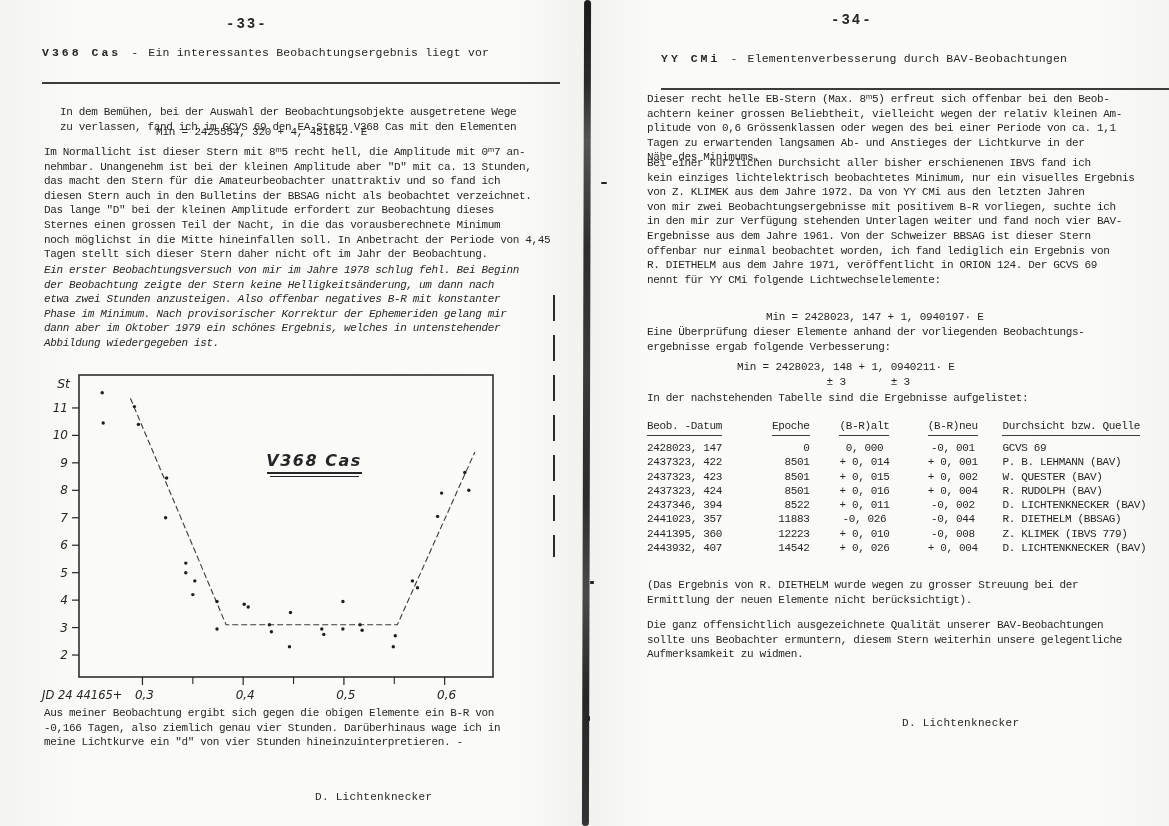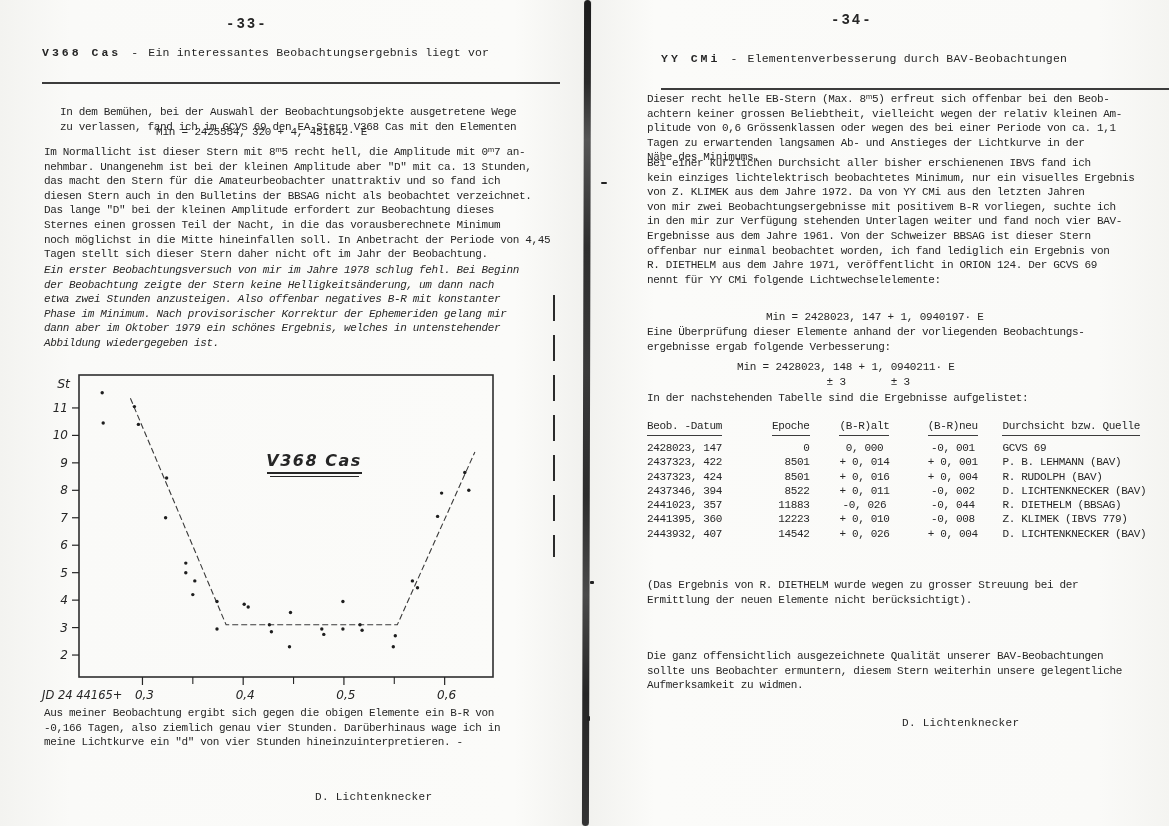--- a/index.html
+++ b/index.html
@@ -225,20 +225,27 @@
             <td>GCVS 69</td>
           </tr>
         <tr>
             <td>2437323, 422</td>
             <td>8501</td>
             <td>+ 0, 014</td>
             <td>+ 0, 001</td>
             <td>P. B. LEHMANN (BAV)</td>
           </tr>
         <tr>
+            <td>2437323, 423</td>
+            <td>8501</td>
+            <td>+ 0, 015</td>
+            <td>+ 0, 002</td>
+            <td>W. QUESTER (BAV)</td>
+          </tr>
+        <tr>
             <td>2437323, 424</td>
             <td>8501</td>
             <td>+ 0, 016</td>
             <td>+ 0, 004</td>
             <td>R. RUDOLPH (BAV)</td>
           </tr>
         <tr>
             <td>2437346, 394</td>
             <td>8522</td>
             <td>+ 0, 011</td>
@@ -265,20 +272,20 @@
             <td>+ 0, 026</td>
             <td>+ 0, 004</td>
             <td>D. LICHTENKNECKER (BAV)</td>
           </tr>
       </tbody>
     </table>
 
     <div class="blk" style="left:647px;top:578px;width:520px;">(Das Ergebnis von R. DIETHELM wurde wegen zu grosser Streuung bei der
 Ermittlung der neuen Elemente nicht berücksichtigt).</div>
 
-    <div class="blk" style="left:647px;top:618px;width:520px;margin-top:31px;">Die ganz offensichtlich ausgezeichnete Qualität unserer BAV-Beobachtungen
+    <div class="blk" style="left:647px;top:618px;width:520px;">Die ganz offensichtlich ausgezeichnete Qualität unserer BAV-Beobachtungen
 sollte uns Beobachter ermuntern, diesem Stern weiterhin unsere gelegentliche
 Aufmerksamkeit zu widmen.</div>
 
     <div class="sig" style="left:902px;top:696px;">D. Lichtenknecker</div>
   </div>
 
 </div>
 
 </body></html>

